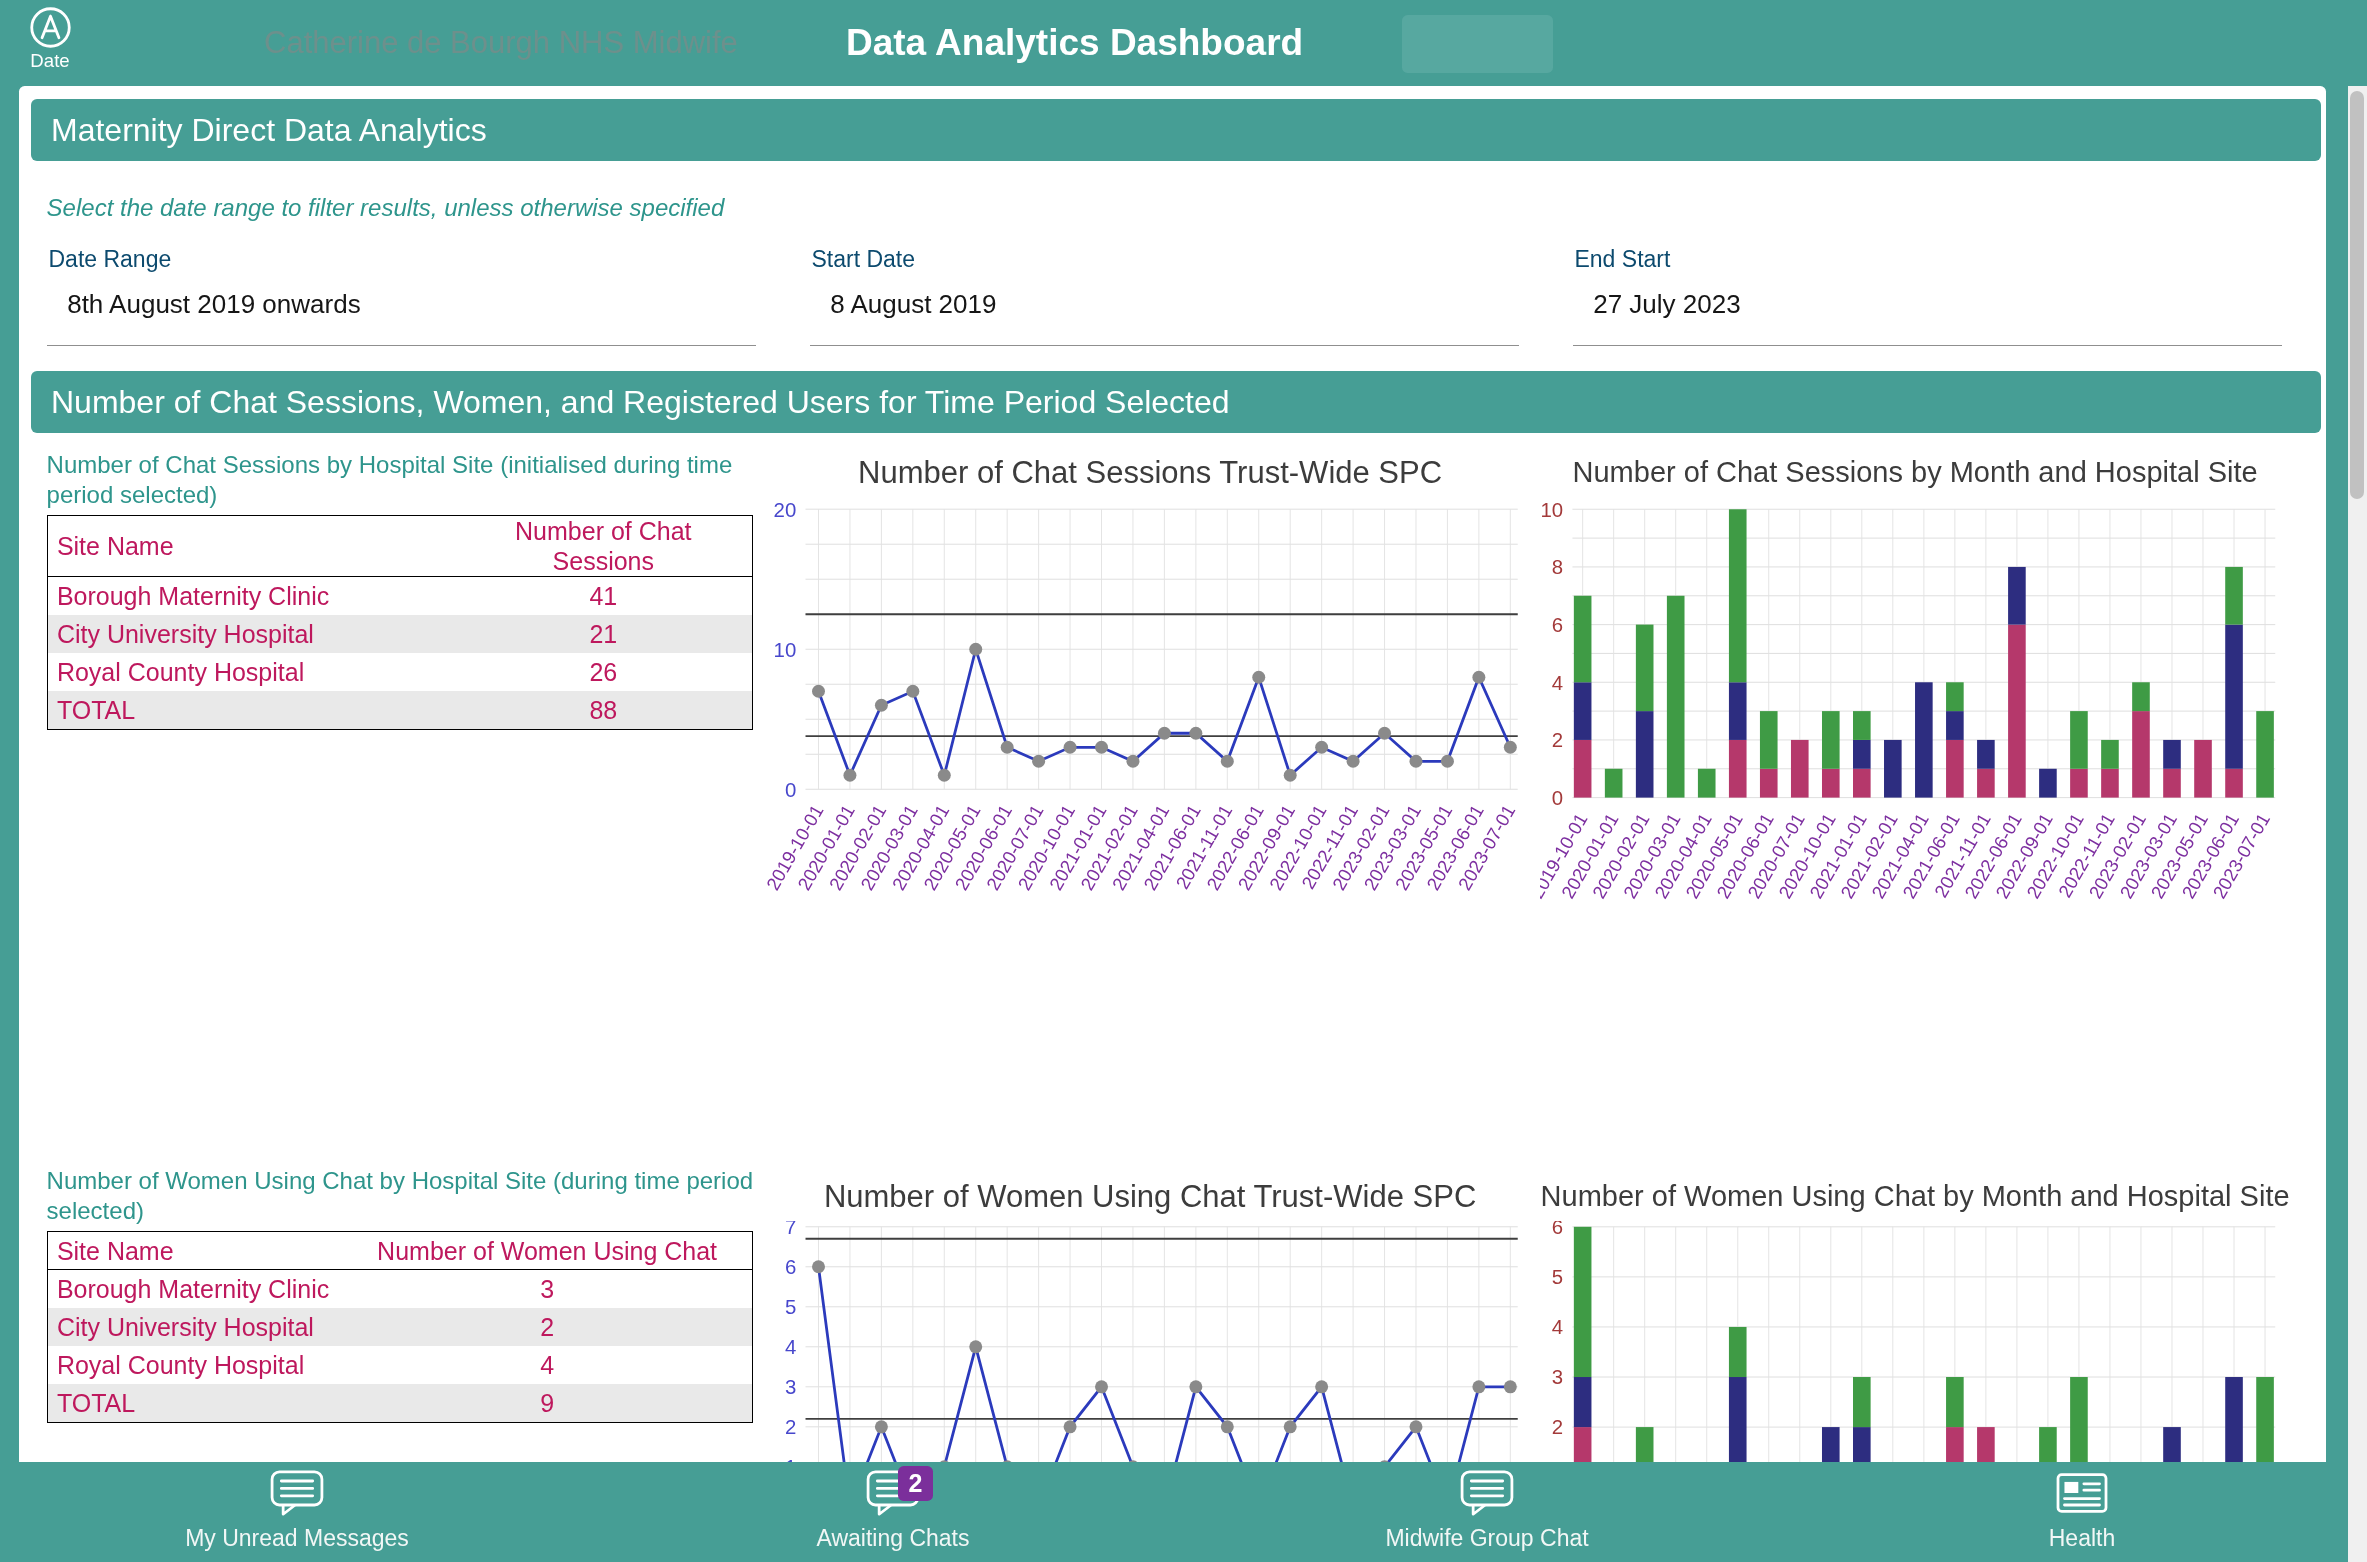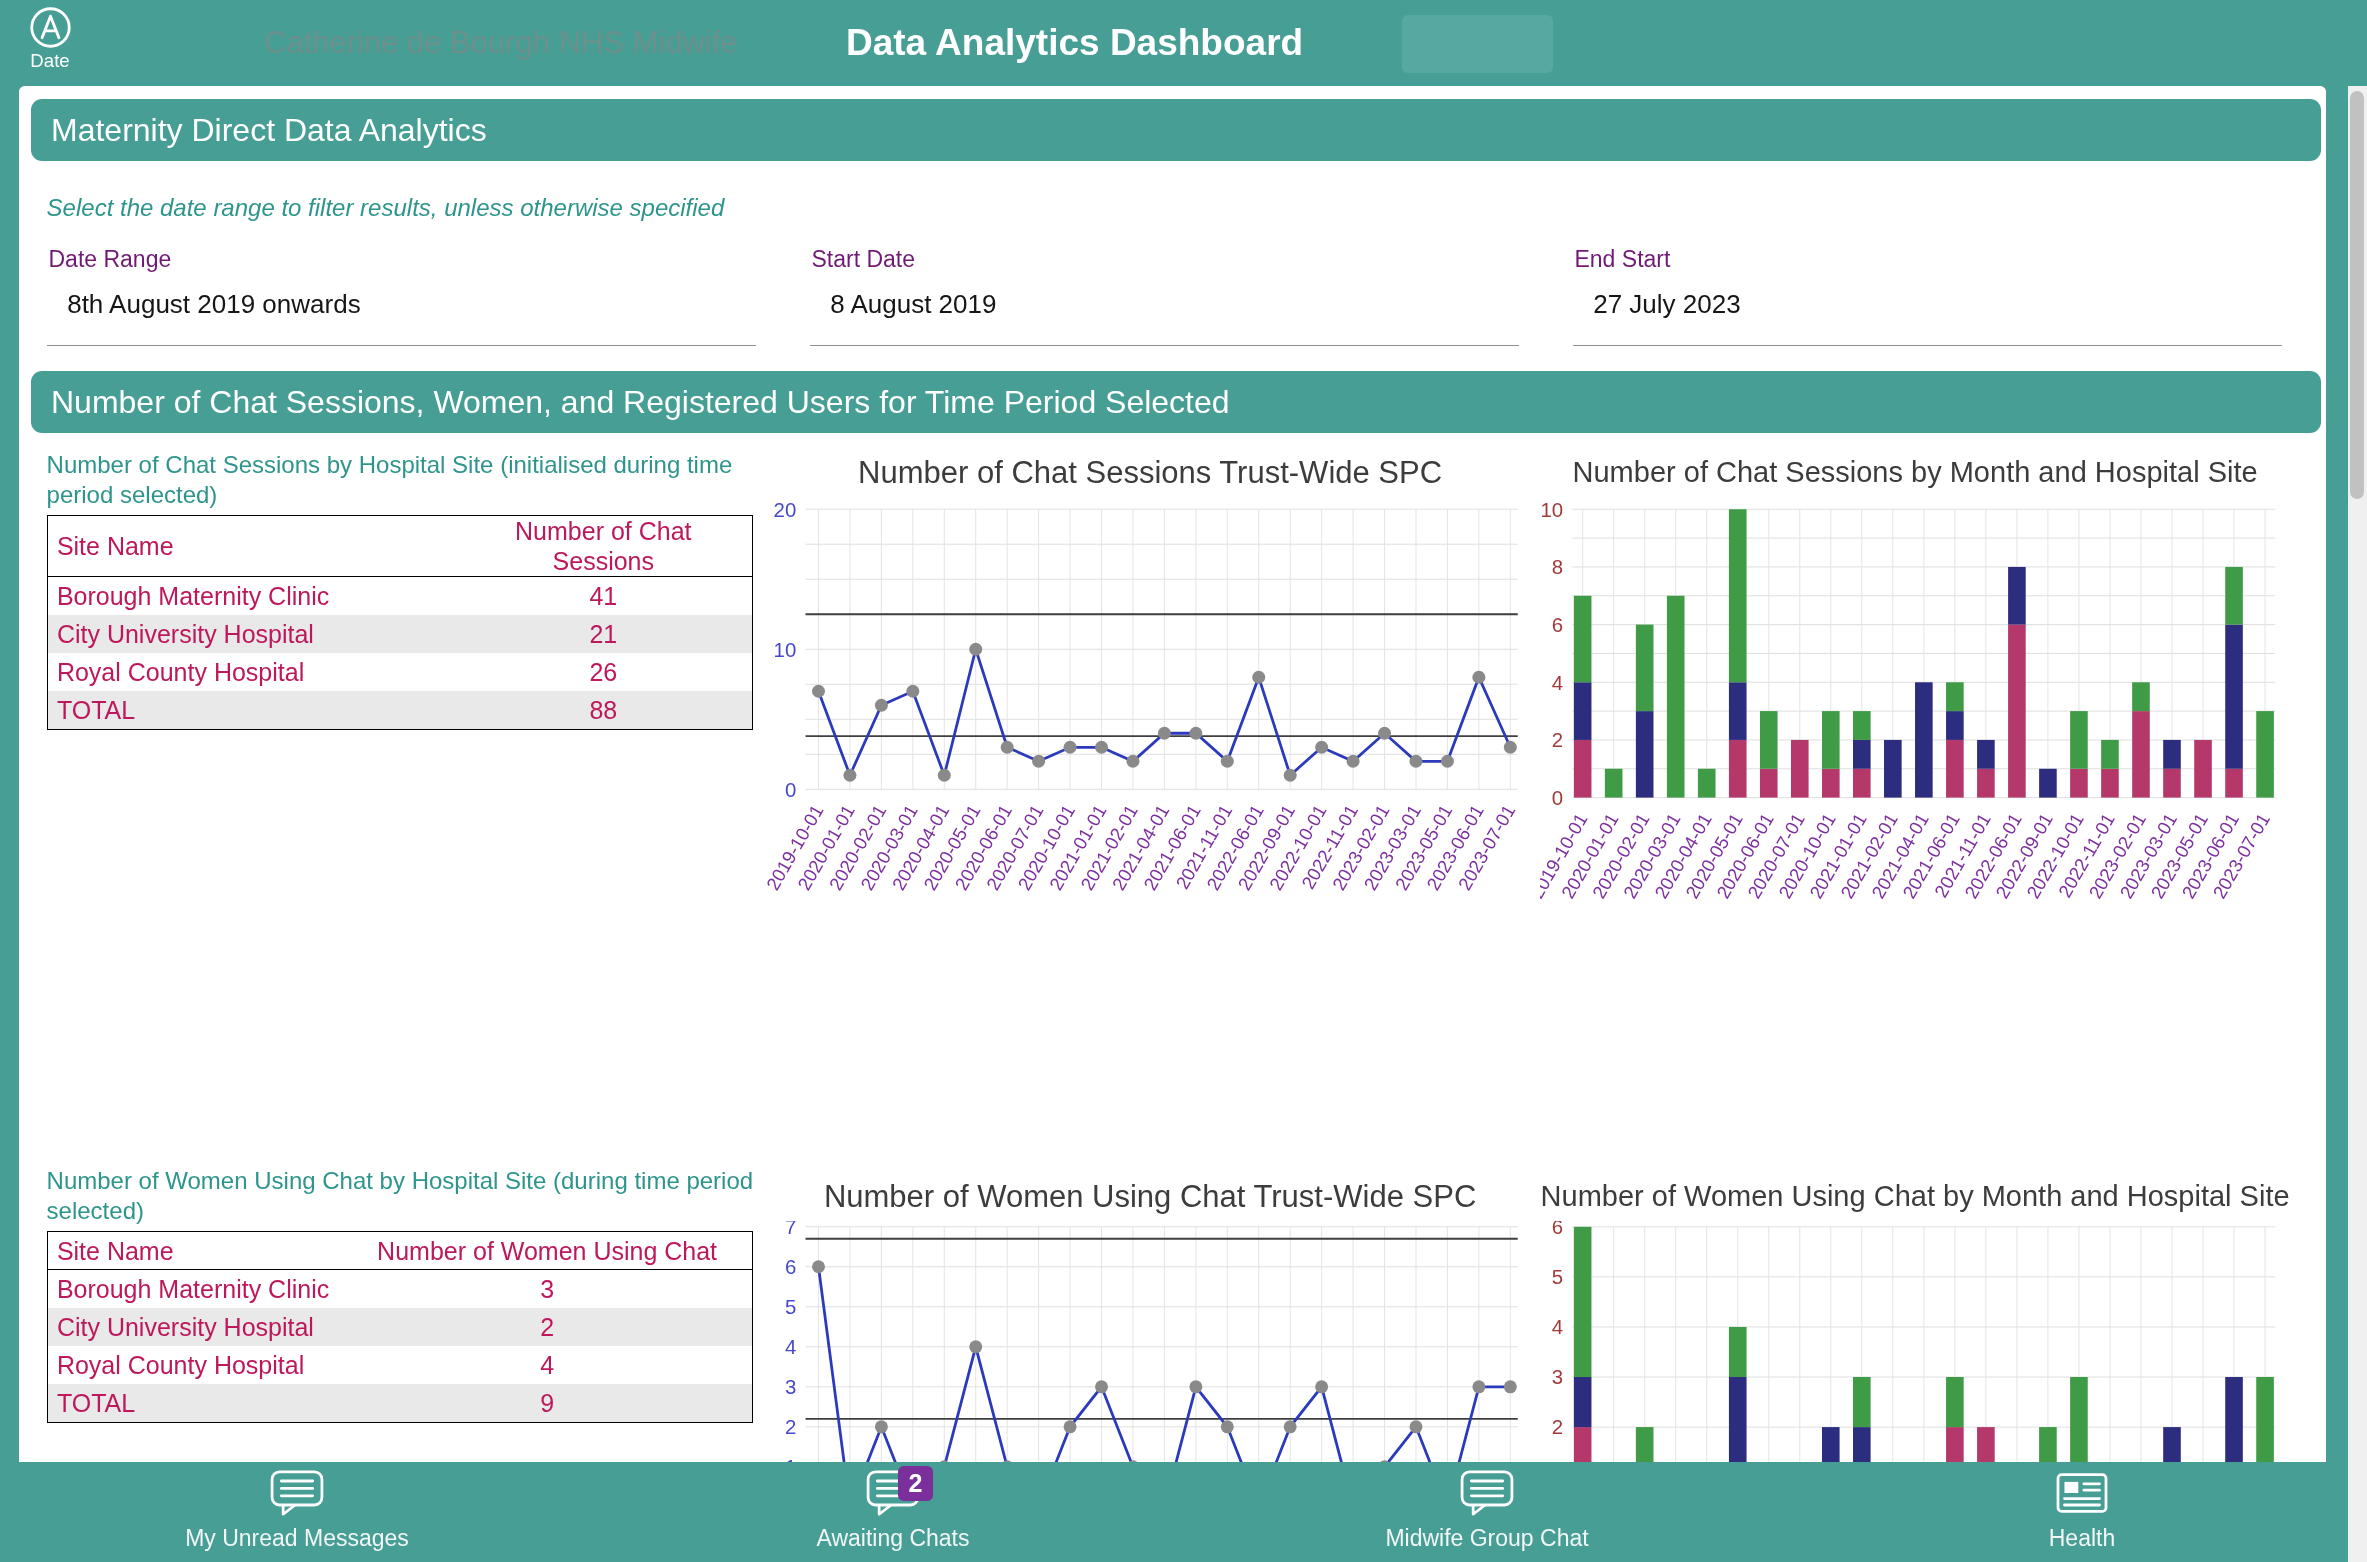--- a/index.html
+++ b/index.html
@@ -17,29 +17,29 @@
   .page-title { position:absolute; left:846px; top:0; height:86px; line-height:86px;
                 font-size:37px; font-weight:bold; color:#ffffff; white-space:nowrap; }
   .header-box { position:absolute; left:1402px; top:15px; width:151px; height:58px;
                 background:#57a8a0; border-radius:5.6px; }
 
   
   .panel { position:absolute; left:18.6px; top:86px; width:2307px; height:1476px;
            background:#ffffff; border-radius:5.6px 5.6px 0 0; overflow:hidden; }
 
   .section-bar { position:absolute; left:12px; width:2290px; height:62px; background:#469e95;
-                 border-radius:11px; color:#fff; font-size:32px; line-height:62px; padding-left:20.4px;
+                 border-radius:6px; color:#fff; font-size:32px; line-height:62px; padding-left:20.4px;
                  white-space:nowrap; overflow:hidden; }
   #bar-filters { top:13px; }
   #bar-sessions { top:285px; }
 
   .note { position:absolute; left:28px; top:108px; font-size:24px; font-style:italic; color:#2e958c; }
 
   .field { position:absolute; top:160px; width:709px; height:100px; border-bottom:0.9px solid #8f8f8f; }
-  .field .flabel { font-size:23px; color:#701a75; padding-left:1.9px; }
+  .field .flabel { font-size:23px; color:#0c4a6e; padding-left:1.9px; }
   .field .fvalue { font-size:26px; color:#161616; margin-top:16px; padding-left:4.6px;margin-left:16px; }
   #field-range { left:28px; }
   #field-start { left:791px; }
   #field-end   { left:1554px; }
 
   .col-heading { position:absolute; left:28px; width:711px; font-size:24px; color:#2e958c; line-height:1.25; }
   #heading-sessions { top:364px; }
   #heading-women   { top:1080px; }
 
   .tbl { position:absolute; left:28px; width:706px; border:1.9px solid #000; font-size:25px; color:#be185d; background:#fff; }

